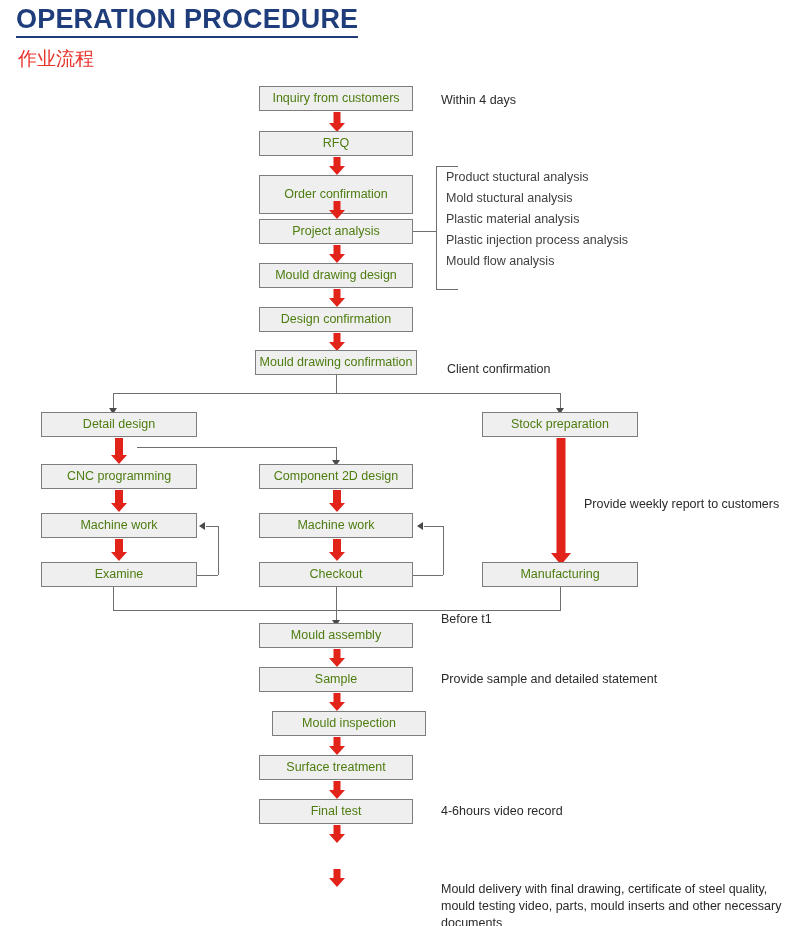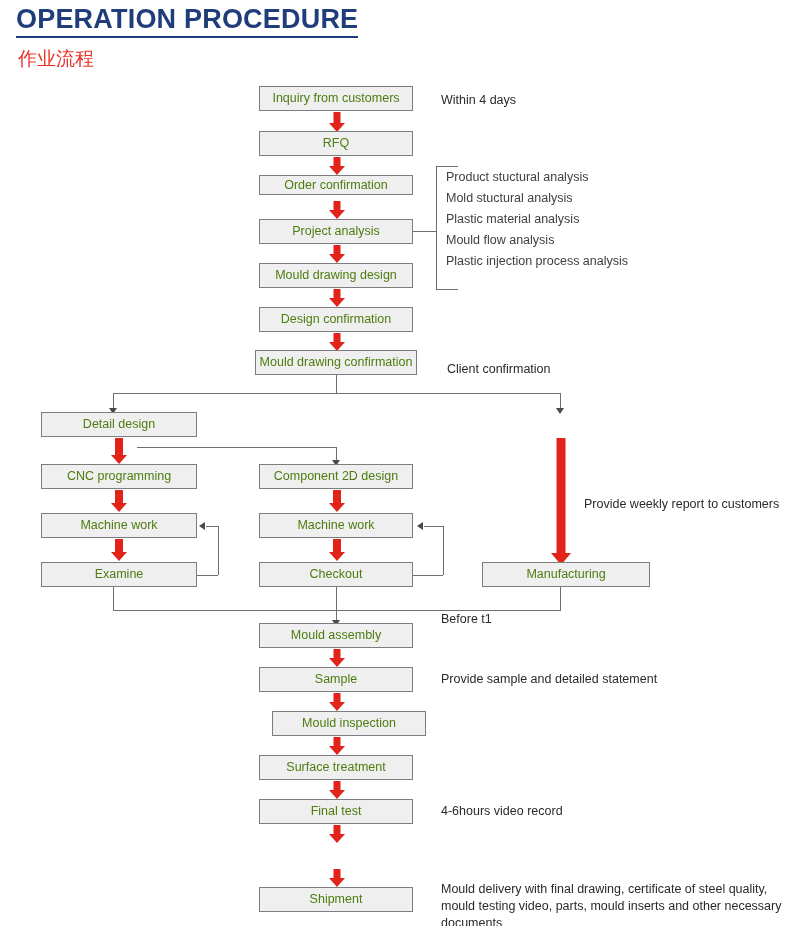--- a/index.html
+++ b/index.html
@@ -94,21 +94,21 @@
   </div>
 
   <div class="box" style="left:259px;top:131px;width:154px;height:25px;">
     <span>RFQ</span>
   </div>
   <div class="rarrow" style="left:329px;top:157px;width:16px;height:18px;">
     <div class="shaft" style="width:7px;height:10px;"></div>
       <div class="head"></div>
   </div>
 
-  <div class="box" style="left:259px;top:175px;width:154px;height:20px;justify-content:center;">
+  <div class="box" style="left:259px;top:175px;width:154px;height:39px;justify-content:center;">
     <span>Order confirmation</span>
   </div>
   <div class="rarrow" style="left:329px;top:201px;width:16px;height:18px;">
     <div class="shaft" style="width:7px;height:10px;"></div>
       <div class="head"></div>
   </div>
 
   <div class="box" style="left:259px;top:219px;width:154px;height:25px;">
     <span>Project analysis</span>
   </div>
@@ -140,22 +140,22 @@
   <div class="bracket">
     <div class="ln lnv" style="left:436px;top:166px;height:124px;"></div>
     <div class="ln lnh" style="left:436px;top:166px;width:22px;"></div>
     <div class="ln lnh" style="left:436px;top:289px;width:22px;"></div>
     <div class="ln lnh" style="left:413px;top:231px;width:24px;"></div>
   </div>
   <div class="alist" style="left:446px;top:167px;">
     <div>Product stuctural analysis</div>
     <div>Mold stuctural analysis</div>
     <div>Plastic material analysis</div>
+    <div>Plastic injection process analysis</div>
     <div>Mould flow analysis</div>
-    <div>Plastic injection process analysis</div>
   </div>
 
   <div class="ln lnv" style="left:336px;top:375px;height:18px;"></div>
   <div class="ln lnh" style="left:113px;top:393px;width:448px;"></div>
   <div class="ln lnv" style="left:113px;top:393px;height:17px;"></div>
   <div class="tip-down" style="left:109px;top:408px;"></div>
   <div class="ln lnv" style="left:560px;top:393px;height:17px;"></div>
   <div class="tip-down" style="left:556px;top:408px;"></div>
 
   <div class="box" style="left:41px;top:412px;width:156px;height:25px;">
@@ -213,25 +213,28 @@
 
   <div class="box" style="left:259px;top:562px;width:154px;height:25px;">
     <span>Checkout</span>
   </div>
 
   <div class="ln lnh" style="left:413px;top:575px;width:30px;"></div>
   <div class="ln lnv" style="left:443px;top:526px;height:49px;"></div>
   <div class="ln lnh" style="left:424px;top:526px;width:19px;"></div>
   <div class="tip-left" style="left:417px;top:522px;"></div>
 
+  <div class="box" style="left:482px;top:412px;width:156px;height:25px;">
+    <span>Stock preparation</span>
+  </div>
   <div class="rarrow" style="left:552px;top:438px;width:18px;height:127px;">
     <div class="shaft" style="width:9px;height:116px;"></div>
     <div class="head" style="border-left:10px solid transparent;border-right:10px solid transparent;border-top:12px solid #e2231a;"></div>
   </div>
-  <div class="box" style="left:482px;top:562px;width:168px;height:25px;">
+  <div class="box" style="left:482px;top:562px;width:156px;height:25px;">
     <span>Manufacturing</span>
   </div>
 
   <div class="ln lnv" style="left:113px;top:587px;height:23px;"></div>
   <div class="ln lnv" style="left:336px;top:587px;height:23px;"></div>
   <div class="ln lnv" style="left:560px;top:587px;height:23px;"></div>
   <div class="ln lnh" style="left:113px;top:610px;width:448px;"></div>
   <div class="ln lnv" style="left:336px;top:610px;height:12px;"></div>
   <div class="tip-down" style="left:332px;top:620px;"></div>
 
@@ -273,23 +276,20 @@
   <div class="rarrow" style="left:329px;top:825px;width:16px;height:18px;">
     <div class="shaft" style="width:7px;height:10px;"></div>
       <div class="head"></div>
   </div>
 
   <div class="rarrow" style="left:329px;top:869px;width:16px;height:18px;">
     <div class="shaft" style="width:7px;height:10px;"></div>
       <div class="head"></div>
   </div>
 
-  <div class="box" style="left:259px;top:887px;width:154px;height:25px;">
-    <span>Shipment</span>
-  </div>
 
   <div class="note" style="left:441px;top:92px;">Within 4 days</div>
   <div class="note" style="left:447px;top:361px;">Client confirmation</div>
   <div class="note" style="left:584px;top:496px;">Provide weekly report to customers</div>
   <div class="note" style="left:441px;top:611px;">Before t1</div>
   <div class="note" style="left:441px;top:671px;text-align:center;">Provide sample and detailed statement</div>
   <div class="note" style="left:441px;top:803px;">4-6hours video record</div>
   <div class="note wrap" style="left:441px;top:881px;width:352px;">Mould delivery with final drawing, certificate of steel quality, mould testing video, parts, mould inserts and other necessary documents</div>
 
 </div>

